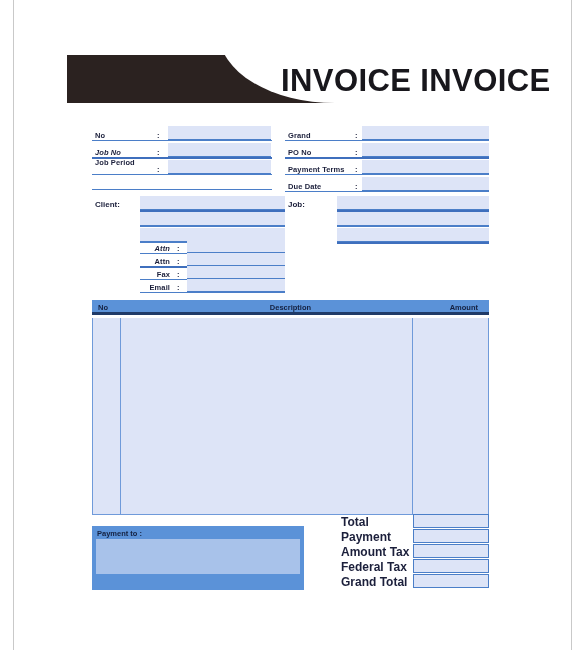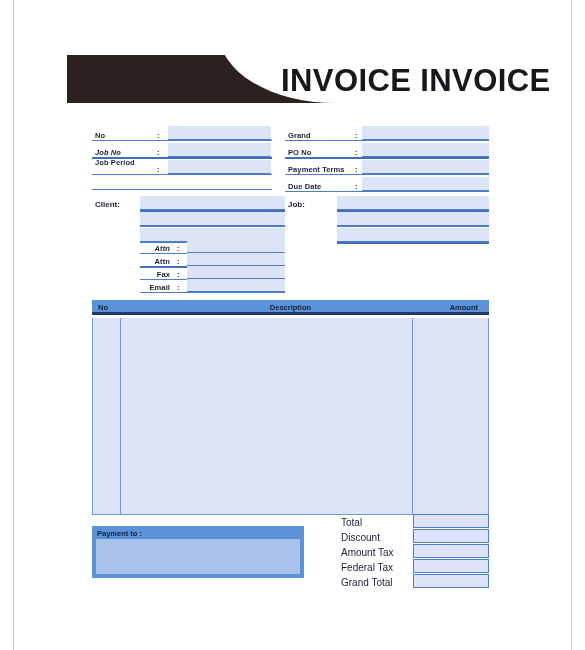--- a/index.html
+++ b/index.html
@@ -172,21 +172,21 @@
     height: 197px;
     background: #6f9ada;
   }
 
   
   #payment-box {
     position: absolute;
     left: 92px;
     top: 526px;
     width: 212px;
-    height: 52px;
+    height: 64px;
     background: #5b92d8;
     box-sizing: border-box;
   }
   #payment-label {
     position: absolute;
     left: 5px;
     top: 2px;
     font-size: 7.5px;
     font-weight: bold;
     color: #14203f;
@@ -198,22 +198,22 @@
     left: 4px;
     top: 13px;
     width: 204px;
     height: 35px;
     background: #a8c2ea;
   }
 
   
   .tot-lab {
     position: absolute;
-    font-size: 10px;
-    font-weight: normal;
+    font-size: 12px;
+    font-weight: bold;
     color: #1b1f3b;
     line-height: 11px;
     white-space: nowrap;
   }
   .tot-fld {
     position: absolute;
     box-sizing: border-box;
     left: 413px;
     width: 76px;
     height: 14px;
@@ -339,21 +339,21 @@
 
   <div id="payment-box">
     <div id="payment-label">Payment to :</div>
     <div id="payment-inner"></div>
   </div>
 
   <div>
     <div class="tot-lab" style="left:341px; top:517px;">Total</div>
     <div class="tot-fld" style="top:514px;"></div>
 
-    <div class="tot-lab" style="left:341px; top:532px;">Discount</div>
+    <div class="tot-lab" style="left:341px; top:532px;">Payment</div>
     <div class="tot-fld" style="top:529px;"></div>
 
     <div class="tot-lab" style="left:341px; top:547px;">Amount Tax</div>
     <div class="tot-fld" style="top:544px;"></div>
 
     <div class="tot-lab" style="left:341px; top:562px;text-align:center;">Federal Tax</div>
     <div class="tot-fld" style="top:559px;"></div>
 
     <div class="tot-lab" style="left:341px; top:577px;">Grand Total</div>
     <div class="tot-fld" style="top:574px;"></div>

